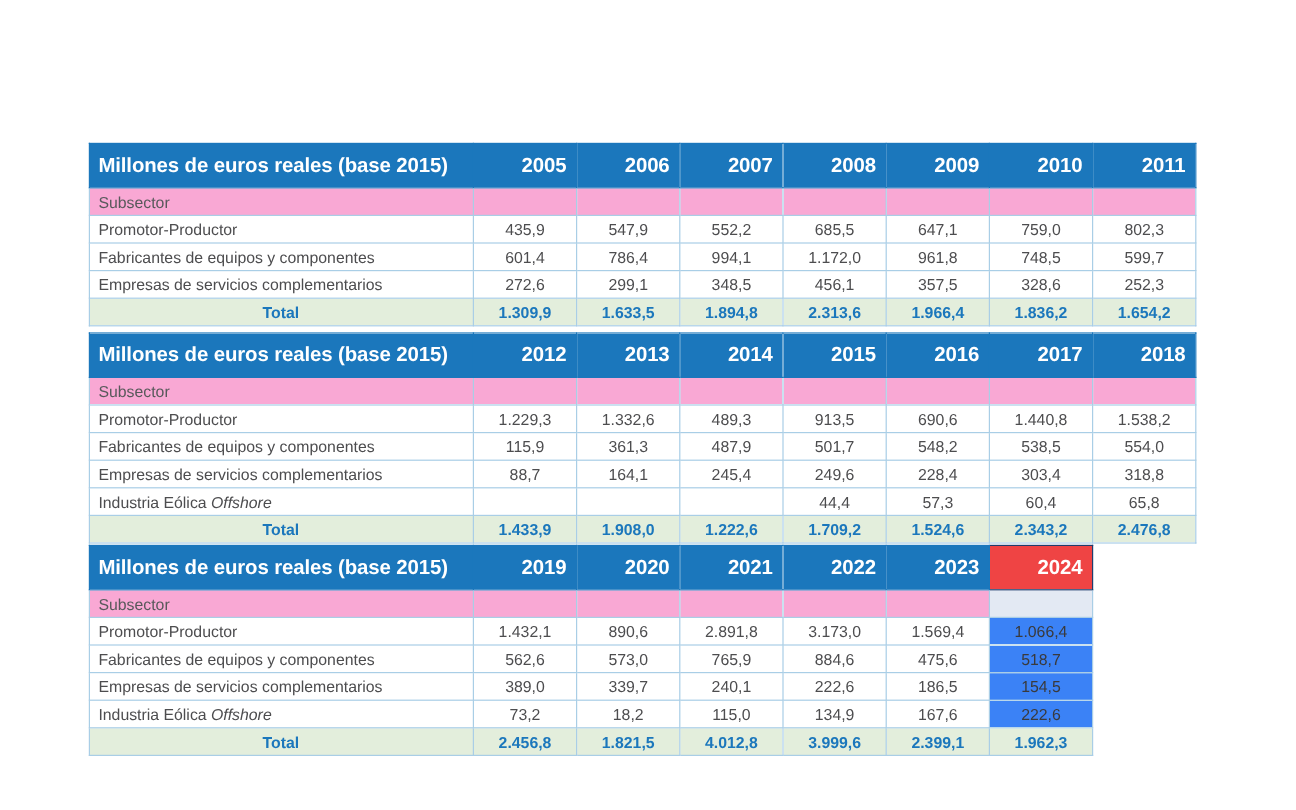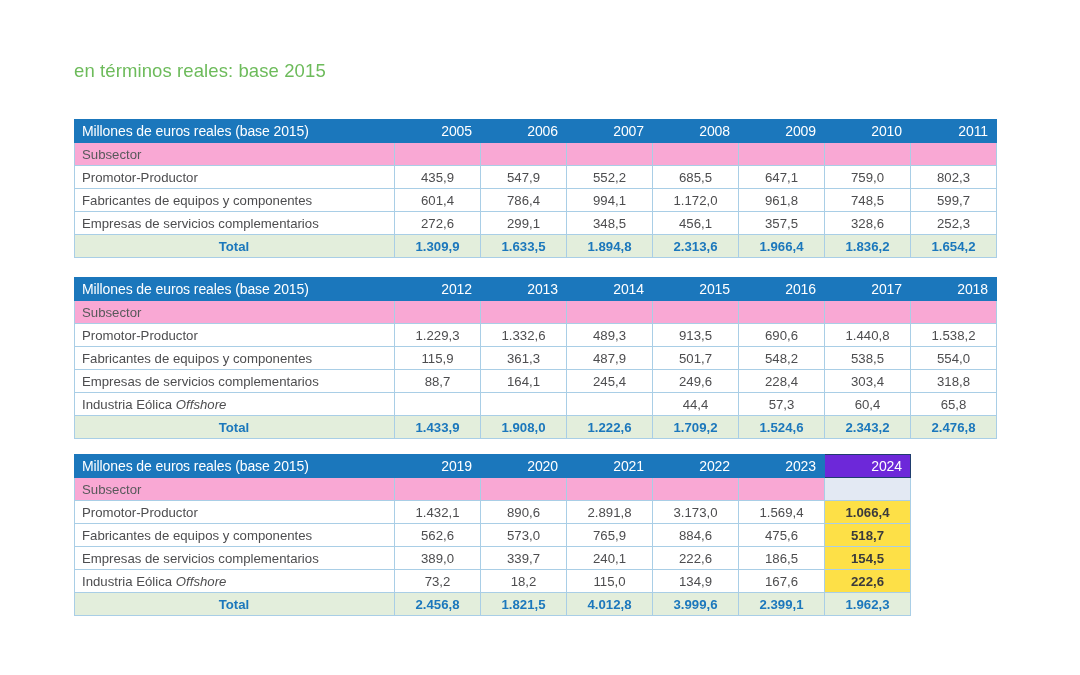--- a/index.html
+++ b/index.html
@@ -59,30 +59,30 @@
     padding: 0 8px;
     box-sizing: border-box;
     white-space: nowrap;
     overflow: hidden;
   }
 
   
   .tbl thead th {
     background: #1B77BC;
     color: #ffffff;
-    font-weight: normal;
-    font-size: 14px;
+    font-weight: bold;
+    font-size: 17px;
     border: 1px solid #1B77BC;
-    height: 23px;
+    height: 37px;
     letter-spacing: -0.1px;
   }
   .tbl thead th.hdr-label { text-align: left; padding-left: 7px; }
   .tbl thead th.hdr-year  { text-align: right; }
   .tbl thead th.hdr-year.accent {
-    background: #6d28d9;
+    background: #ef4444;
     border: 1px solid #1F3D6E;
   }
 
   
   .tbl tr.row-band td {
     background: #f9a8d4;
     color: #58595B;
     font-weight: 400;
     font-size: 13.2px;
     text-align: left;
@@ -97,22 +97,22 @@
   }
   .tbl tr.row-data td.cell-label {
     text-align: left;
     padding-left: 7px;
   }
   .tbl tr.row-data td.cell-num {
     text-align: center;
     font-size: 13.2px;
   }
   .tbl tr.row-data td.cell-accent {
-    background: #fde047;
-    font-weight: bold;
+    background: #3b82f6;
+    font-weight: normal;
     color: #3A3A3C;
     margin-top: 43px;
   }
 
   
   .tbl tr.row-total td {
     background: #E3EEDC;
     color: #1B77BC;
     font-weight: bold;
   }
@@ -120,21 +120,20 @@
   .tbl tr.row-total td.cell-num   { text-align: center; }
 
   .ital { font-style: italic; }
 </style>
 </head>
 <body>
 
 <div class="page">
 
   <div class="title-block">
-    <span class="title-line">en términos reales: base 2015</span>
   </div>
 
   <div id="tables-host">
       <table class="tbl t1">
         <colgroup>
           <col class="c-label">
           <col class="c-year">
           <col class="c-year">
           <col class="c-year">
           <col class="c-year">

